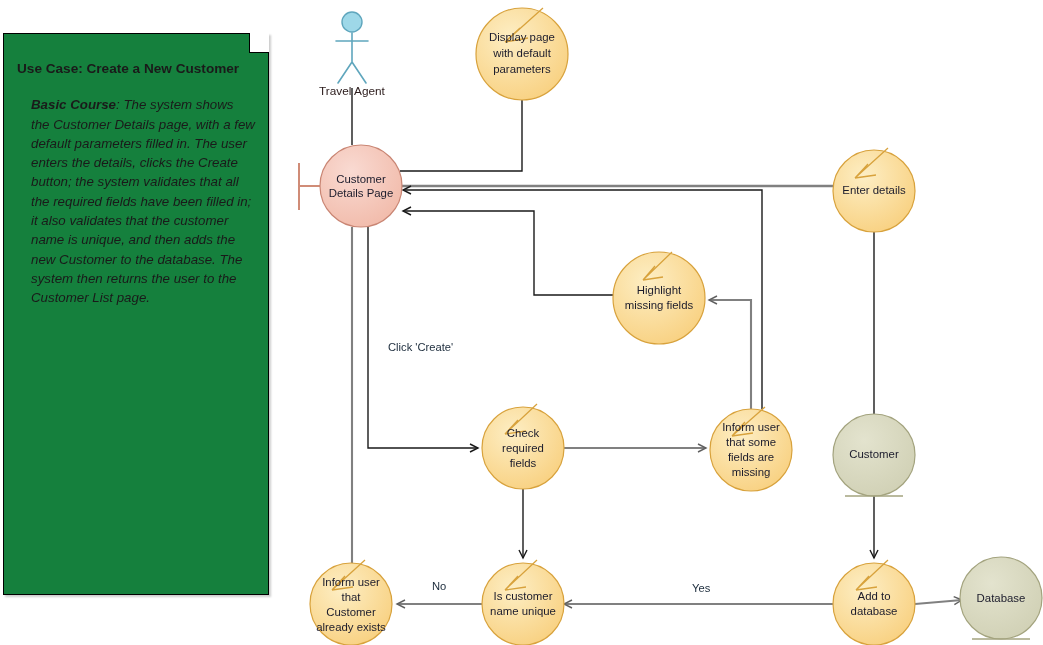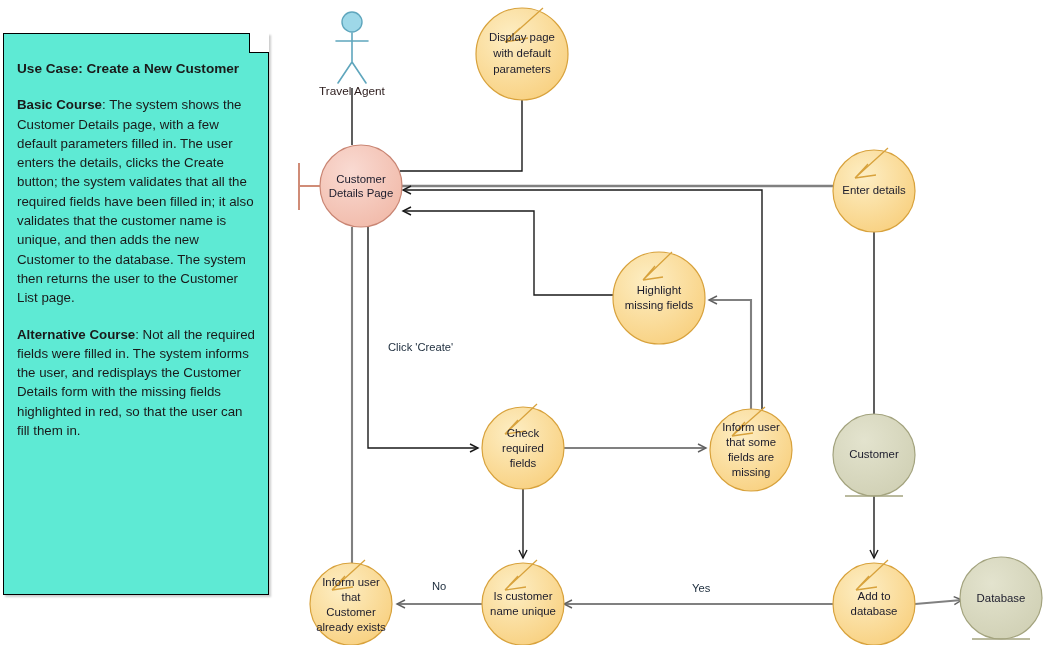--- a/index.html
+++ b/index.html
@@ -10,21 +10,21 @@
     overflow:hidden;
     position:relative;
   }
   #stage{position:relative;width:1043px;height:645px;}
 
   
   .note{
     position:absolute;
     left:3px; top:33px;
     width:266px; height:562px;
-    background:#5eead4;
+    background:#15803d;
     border:1px solid #000000;
     box-sizing:border-box;
     box-shadow:2px 2px 2px rgba(0,0,0,0.20);
   }
   .note-fold{
     position:absolute;
     right:-1px; top:-1px;
     width:20px;height:20px;
     background:#ffffff;
     border-left:1px solid #000000;
@@ -40,21 +40,21 @@
     border-top:20px solid #ffffff;
   }
   .note-body{
     position:absolute;
     left:13px; top:25px; right:13px;
     font-size:13.3px;
     line-height:19.3px;
     color:#1a1a1a;
   }
   .note-title{font-weight:bold;font-size:13.6px;margin-bottom:17px;}
-  .note-p{margin:0 0 17px 0;}
+  .note-p{margin:0 0 17px 14px;font-style:italic;}
   .note-p b{font-weight:bold;}
 
   svg{position:absolute;left:0;top:0;}
   .nodelabel{
     font-family:"Liberation Sans", sans-serif;
     font-size:11.4px;
     fill:#1b1b2b;
     text-anchor:middle;
     dominant-baseline:middle;
   }
@@ -74,23 +74,20 @@
 <body>
 
 <div id="stage">
 
   <div class="note">
     <div class="note-fold"></div>
     <div class="note-body">
       <div class="note-title">Use Case: Create a New Customer</div>
       <p class="note-p">
         <b>Basic Course</b><span>: The system shows the Customer Details page, with a few default parameters filled in. The user enters the details, clicks the Create button; the system validates that all the required fields have been filled in; it also validates that the customer name is unique, and then adds the new Customer to the database. The system then returns the user to the Customer List page.</span>
-      </p>
-      <p class="note-p">
-        <b>Alternative Course</b><span>: Not all the required fields were filled in. The system informs the user, and redisplays the Customer Details form with the missing fields highlighted in red, so that the user can fill them in.</span>
       </p>
     </div>
   </div>
 
   <svg width="1043" height="645">
     <defs>
       <marker id="arrGray" markerWidth="12" markerHeight="12" refX="10" refY="5" orient="auto" markerUnits="userSpaceOnUse">
         <path d="M2,1 L10,5 L2,9" fill="none" stroke="#606060" stroke-width="1.4"></path>
       </marker>
       <marker id="arrBlack" markerWidth="12" markerHeight="12" refX="10" refY="5" orient="auto" markerUnits="userSpaceOnUse">

